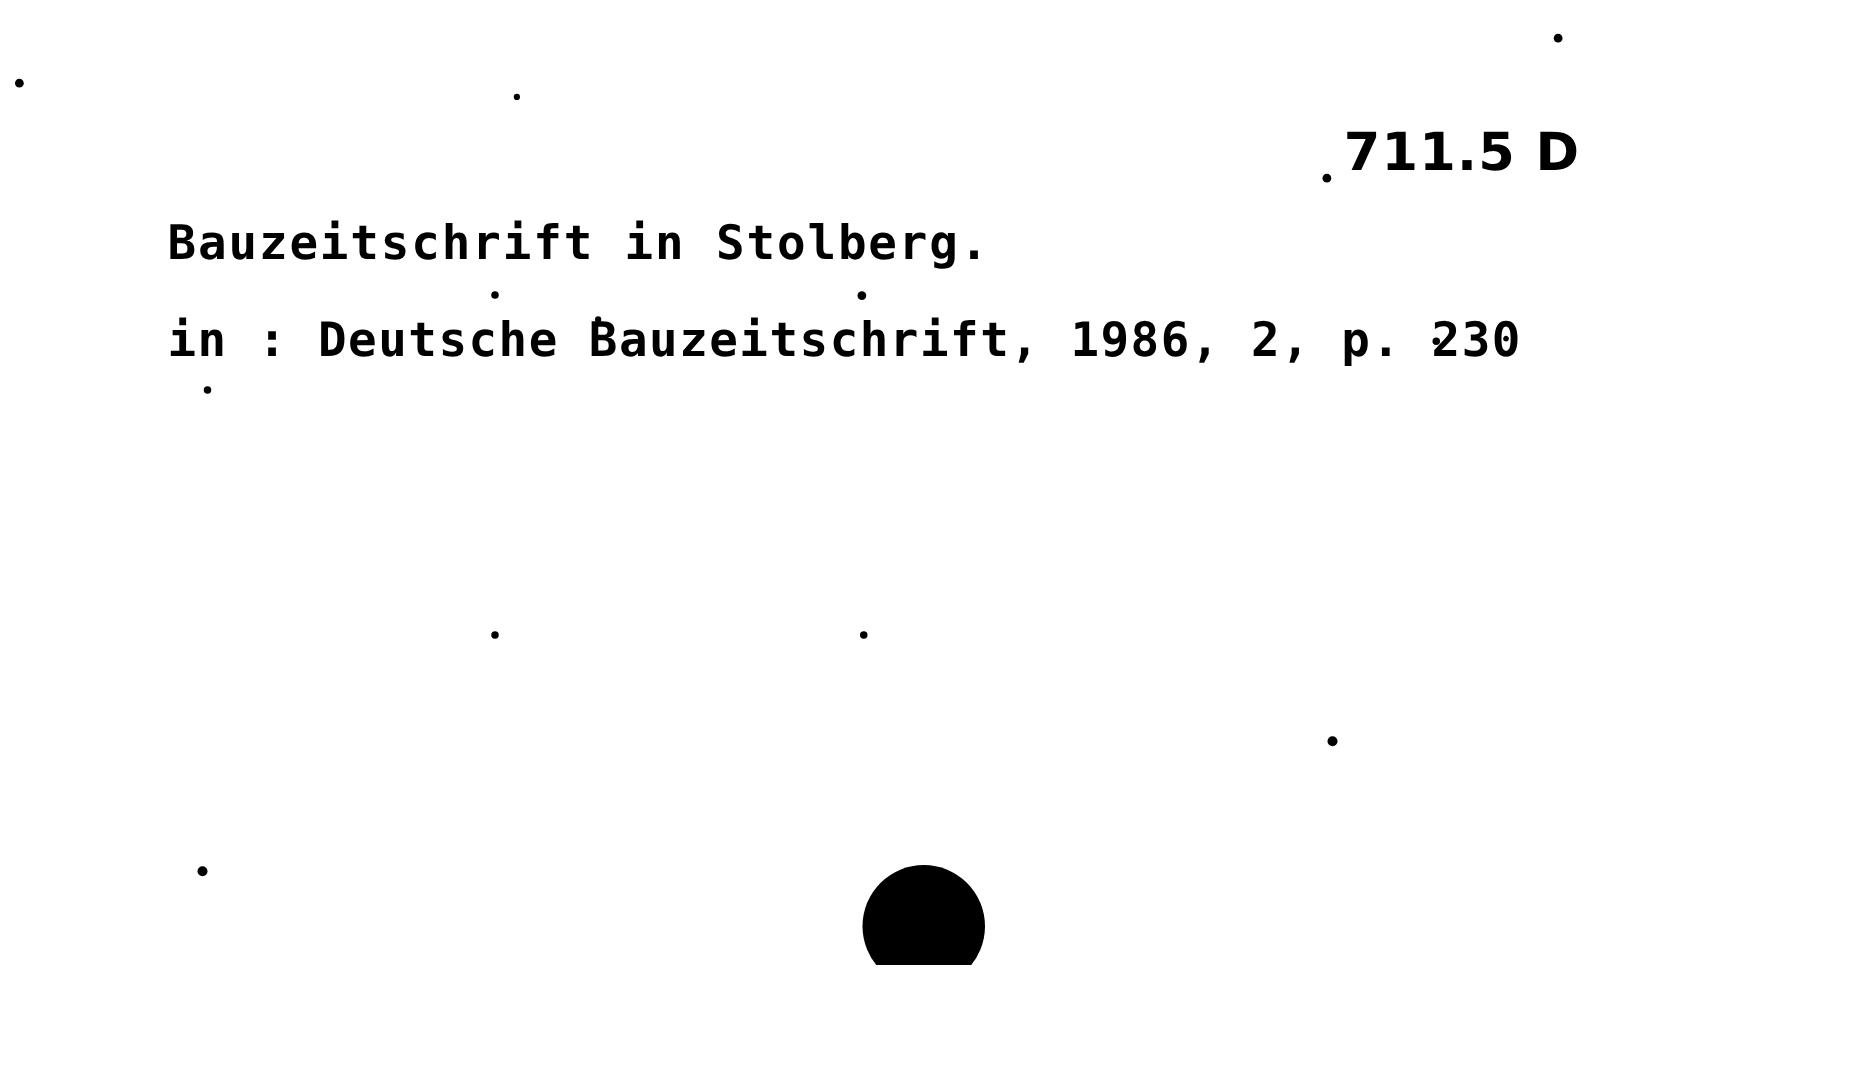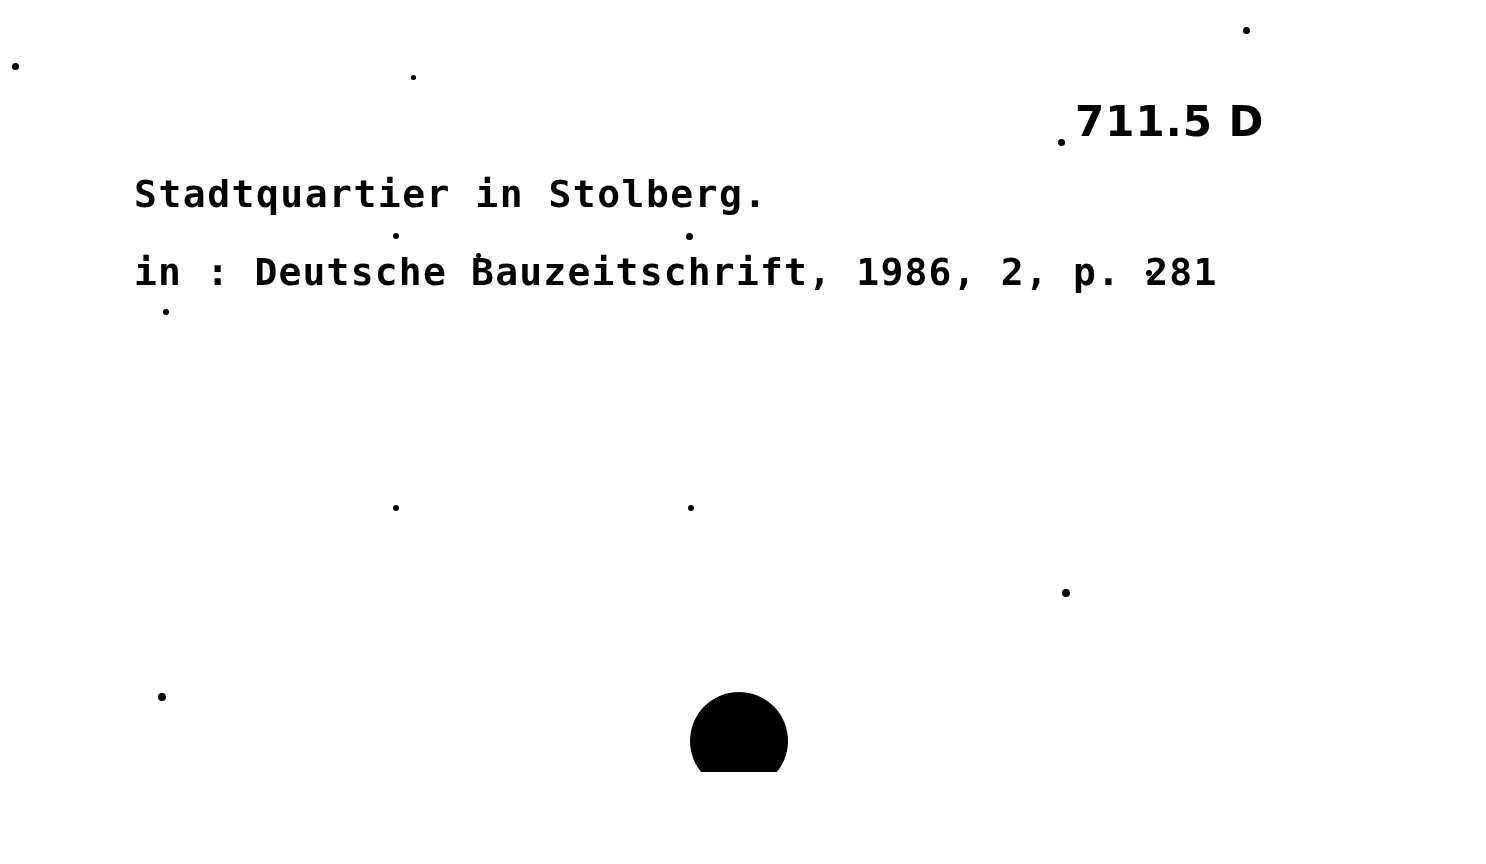--- a/index.html
+++ b/index.html
@@ -65,23 +65,23 @@
     border-radius: 50%;
   }
 </style>
 </head>
 <body>
 
 <div id="card">
 
   <div class="shelfmark">711.5 D</div>
 
-  <div class="title-line">Stadtquartier in Stolberg.</div>
+  <div class="title-line">Bauzeitschrift in Stolberg.</div>
 
-  <div class="source-line">in : Deutsche Bauzeitschrift, 1986, 2, p. 281</div>
+  <div class="source-line">in : Deutsche Bauzeitschrift, 1986, 2, p. 230</div>
 
   <div class="punch-hole"></div>
 
   <div id="specks">
       <div class="speck" style="left: 1243px; top: 27px; width: 7px; height: 7px;"></div>
       <div class="speck" style="left: 12px; top: 63px; width: 7px; height: 7px;"></div>
       <div class="speck" style="left: 411px; top: 75px; width: 5px; height: 5px;"></div>
       <div class="speck" style="left: 1058px; top: 139px; width: 7px; height: 7px;"></div>
       <div class="speck" style="left: 393px; top: 233px; width: 6px; height: 6px;"></div>
       <div class="speck" style="left: 686px; top: 233px; width: 7px; height: 7px;"></div>

